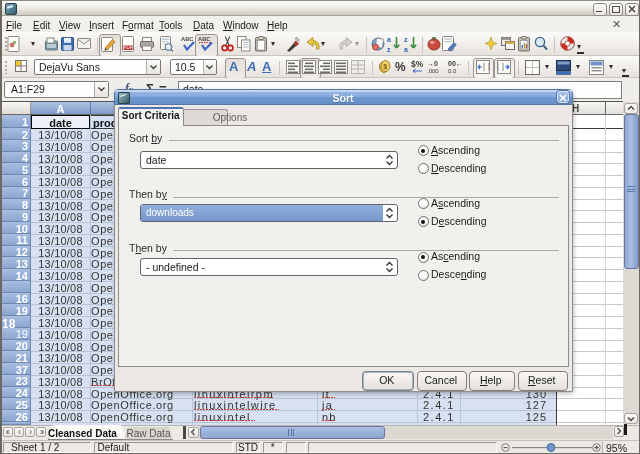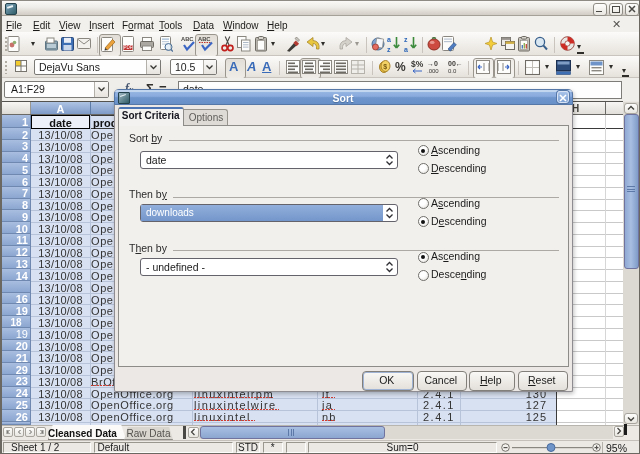--- a/index.html
+++ b/index.html
@@ -412,29 +412,29 @@
 <div class="tx" style="left:2px;top:257.95px;width:26px;text-align:right;font-size:11px;font-weight:bold;color:#FFFFFF;">13</div>
 <div class="a" style="left:2px;top:269.00px;width:29px;height:11.75px;background:linear-gradient(#A9BEE0,#8BA6D0);border-bottom:1px solid #6F88B0;border-right:1px solid #6F88B0;box-sizing:border-box;"></div>
 <div class="tx" style="left:2px;top:269.70px;width:26px;text-align:right;font-size:11px;font-weight:bold;color:#FFFFFF;">14</div>
 <div class="a" style="left:2px;top:280.75px;width:29px;height:11.75px;background:linear-gradient(#A9BEE0,#8BA6D0);border-bottom:1px solid #6F88B0;border-right:1px solid #6F88B0;box-sizing:border-box;"></div>
 <div class="tx" style="left:2px;top:281.45px;width:26px;text-align:right;font-size:11px;font-weight:bold;color:#FFFFFF;margin-top:47px;">15</div>
 <div class="a" style="left:2px;top:292.50px;width:29px;height:11.75px;background:linear-gradient(#A9BEE0,#8BA6D0);border-bottom:1px solid #6F88B0;border-right:1px solid #6F88B0;box-sizing:border-box;"></div>
 <div class="tx" style="left:2px;top:293.20px;width:26px;text-align:right;font-size:11px;font-weight:bold;color:#FFFFFF;">16</div>
 <div class="a" style="left:2px;top:304.25px;width:29px;height:11.75px;background:linear-gradient(#A9BEE0,#8BA6D0);border-bottom:1px solid #6F88B0;border-right:1px solid #6F88B0;box-sizing:border-box;"></div>
 <div class="tx" style="left:2px;top:304.95px;width:26px;text-align:right;font-size:11px;font-weight:bold;color:#FFFFFF;">19</div>
 <div class="a" style="left:2px;top:316.00px;width:29px;height:11.75px;background:linear-gradient(#A9BEE0,#8BA6D0);border-bottom:1px solid #6F88B0;border-right:1px solid #6F88B0;box-sizing:border-box;"></div>
-<div class="tx" style="left:2px;top:316.70px;width:28px;text-align:center;font-size:10px;font-weight:bold;color:#FFFFFF;">18</div>
+<div class="tx" style="left:2px;top:316.70px;width:28px;text-align:left;font-size:12px;font-weight:bold;color:#FFFFFF;">18</div>
 <div class="a" style="left:2px;top:327.75px;width:29px;height:11.75px;background:linear-gradient(#A9BEE0,#8BA6D0);border-bottom:1px solid #6F88B0;border-right:1px solid #6F88B0;box-sizing:border-box;"></div>
 <div class="tx" style="left:2px;top:328.45px;width:26px;text-align:right;font-size:11px;font-weight:normal;color:#FFFFFF;">19</div>
 <div class="a" style="left:2px;top:339.50px;width:29px;height:11.75px;background:linear-gradient(#A9BEE0,#8BA6D0);border-bottom:1px solid #6F88B0;border-right:1px solid #6F88B0;box-sizing:border-box;"></div>
 <div class="tx" style="left:2px;top:340.20px;width:26px;text-align:right;font-size:11px;font-weight:bold;color:#FFFFFF;">20</div>
 <div class="a" style="left:2px;top:351.25px;width:29px;height:11.75px;background:linear-gradient(#A9BEE0,#8BA6D0);border-bottom:1px solid #6F88B0;border-right:1px solid #6F88B0;box-sizing:border-box;"></div>
 <div class="tx" style="left:2px;top:351.95px;width:26px;text-align:right;font-size:11px;font-weight:bold;color:#FFFFFF;">21</div>
 <div class="a" style="left:2px;top:363.00px;width:29px;height:11.75px;background:linear-gradient(#A9BEE0,#8BA6D0);border-bottom:1px solid #6F88B0;border-right:1px solid #6F88B0;box-sizing:border-box;"></div>
-<div class="tx" style="left:2px;top:363.70px;width:26px;text-align:right;font-size:11px;font-weight:bold;color:#FFFFFF;">29</div>
+<div class="tx" style="left:2px;top:363.70px;width:26px;text-align:right;font-size:11px;font-weight:bold;color:#FFFFFF;">37</div>
 <div class="a" style="left:2px;top:374.75px;width:29px;height:11.75px;background:linear-gradient(#A9BEE0,#8BA6D0);border-bottom:1px solid #6F88B0;border-right:1px solid #6F88B0;box-sizing:border-box;"></div>
 <div class="tx" style="left:2px;top:375.45px;width:26px;text-align:right;font-size:11px;font-weight:bold;color:#FFFFFF;">23</div>
 <div class="a" style="left:2px;top:386.50px;width:29px;height:11.75px;background:linear-gradient(#A9BEE0,#8BA6D0);border-bottom:1px solid #6F88B0;border-right:1px solid #6F88B0;box-sizing:border-box;"></div>
 <div class="tx" style="left:2px;top:387.20px;width:26px;text-align:right;font-size:11px;font-weight:bold;color:#FFFFFF;">24</div>
 <div class="a" style="left:2px;top:398.25px;width:29px;height:11.75px;background:linear-gradient(#A9BEE0,#8BA6D0);border-bottom:1px solid #6F88B0;border-right:1px solid #6F88B0;box-sizing:border-box;"></div>
 <div class="tx" style="left:2px;top:398.95px;width:26px;text-align:right;font-size:11px;font-weight:bold;color:#FFFFFF;">25</div>
 <div class="a" style="left:2px;top:410.00px;width:29px;height:11.75px;background:linear-gradient(#A9BEE0,#8BA6D0);border-bottom:1px solid #6F88B0;border-right:1px solid #6F88B0;box-sizing:border-box;"></div>
 <div class="tx" style="left:2px;top:410.70px;width:26px;text-align:right;font-size:11px;font-weight:bold;color:#FFFFFF;">26</div>
 <div class="a" style="left:2px;top:421.75px;width:29px;height:2.75px;background:linear-gradient(#A9BEE0,#8BA6D0);border-bottom:1px solid #6F88B0;border-right:1px solid #6F88B0;box-sizing:border-box;"></div>
 <div class="tx" style="left:32px;top:116.5px;width:57px;text-align:center;font-size:11px;font-weight:bold;color:#111;">date</div>
@@ -569,21 +569,20 @@
 <div class="a" style="left:2.5px;top:441.5px;width:88.5px;height:11px;border:1px solid;border-color:#9A978F #FDFDFC #FDFDFC #9A978F;box-sizing:border-box;"></div>
 <div class="tx" style="left:11px;top:442px;font-size:10px;color:#1b1b1b;">Sheet 1 / 2</div>
 <div class="a" style="left:93.5px;top:441.5px;width:139.5px;height:11px;border:1px solid;border-color:#9A978F #FDFDFC #FDFDFC #9A978F;box-sizing:border-box;"></div>
 <div class="tx" style="left:97.5px;top:442px;font-size:10px;color:#1b1b1b;">Default</div>
 <div class="a" style="left:236px;top:441.5px;width:24px;height:11px;border:1px solid;border-color:#9A978F #FDFDFC #FDFDFC #9A978F;box-sizing:border-box;"></div>
 <div class="tx" style="left:236px;top:442px;width:24px;text-align:center;font-size:10px;color:#1b1b1b;">STD</div>
 <div class="a" style="left:262.5px;top:441.5px;width:20.5px;height:11px;border:1px solid;border-color:#9A978F #FDFDFC #FDFDFC #9A978F;box-sizing:border-box;"></div>
 <div class="tx" style="left:262.5px;top:442px;width:20.5px;text-align:center;font-size:10px;color:#1b1b1b;">*</div>
 <div class="a" style="left:285.5px;top:441.5px;width:20px;height:11px;border:1px solid;border-color:#9A978F #FDFDFC #FDFDFC #9A978F;box-sizing:border-box;"></div>
 <div class="a" style="left:308px;top:441.5px;width:189px;height:11px;border:1px solid;border-color:#9A978F #FDFDFC #FDFDFC #9A978F;box-sizing:border-box;"></div>
-<div class="tx" style="left:308px;top:442px;width:189px;text-align:center;font-size:10px;color:#1b1b1b;">Sum=0</div>
 <svg class="a" style="left:501px;top:442.5px;" width="100" height="9">
       <circle cx="4.5" cy="4.5" r="3.8" fill="#F4F2EF" stroke="#77746E"></circle>
       <rect x="2.5" y="4" width="4" height="1.2" fill="#55534F"></rect>
       <rect x="11" y="4" width="80" height="1.2" fill="#8A8780"></rect>
       <circle cx="95.5" cy="4.5" r="3.8" fill="#F4F2EF" stroke="#77746E"></circle>
       <rect x="93.5" y="4" width="4" height="1.2" fill="#55534F"></rect>
       <rect x="95" y="2.5" width="1.2" height="4" fill="#55534F"></rect>
       <circle cx="50" cy="4.5" r="4" fill="#6F94C8" stroke="#4A6B9C"></circle>
     </svg>
 <div class="a" style="left:602px;top:441.5px;width:1px;height:11px;background:#B3B0AA;"></div>
@@ -598,21 +597,21 @@
 <div class="a" style="left:119.5px;top:95px;width:6px;height:1.4px;background:#E8F2F5;transform:rotate(-18deg);"></div>
 <div class="tx" style="left:113.5px;top:91.5px;width:459px;text-align:center;font-size:10.5px;font-weight:bold;color:#FFFFFF;text-shadow:0 1px 1px rgba(40,70,110,0.5);">Sort</div>
 <div class="a" style="left:556.5px;top:91px;width:12.5px;height:12px;background:linear-gradient(#A8C2E8,#7FA3D6);border:1px solid #D7E3F4;border-radius:3px;box-sizing:border-box;box-shadow:0 0 0 1px #5577A8;"></div>
 <svg class="a" style="left:559px;top:93.5px;" width="8" height="8">
       <path d="M1 1 L7 7 M7 1 L1 7" stroke="#FFFFFF" stroke-width="1.6"></path>
     </svg>
 <div class="a" style="left:117.5px;top:106.5px;width:66.5px;height:18px;background:#F4F2F0;border:1px solid #8E8C88;border-bottom:none;border-radius:3px 3px 0 0;box-sizing:border-box;"></div>
 <div class="a" style="left:118.5px;top:106.5px;width:64.5px;height:2.2px;background:#4A74B4;border-radius:3px 3px 0 0;"></div>
 <div class="tx" style="left:117.5px;top:110px;width:66.5px;text-align:center;font-size:10px;font-weight:bold;color:#14141E;">Sort Criteria</div>
 <div class="a" style="left:184px;top:109px;width:44px;height:15.5px;background:#DEDBD6;border:1px solid #97948E;border-bottom:none;border-left:none;border-radius:0 3px 0 0;box-sizing:border-box;"></div>
-<div class="tx" style="left:184px;top:111.5px;width:44px;text-align:center;font-size:10px;color:#5F5D5A;">Options</div>
+<div class="tx" style="left:184px;top:111.5px;width:44px;text-align:center;font-size:10px;color:#5F5D5A;padding-left:24px;">Options</div>
 <div class="a" style="left:117.5px;top:124.5px;width:451px;height:242.5px;background:#F2F0ED;border:1px solid #8E8C88;box-sizing:border-box;"></div>
 <div class="a" style="left:118.5px;top:124.5px;width:64.5px;height:1px;background:#F4F2F0;"></div>
 <div class="tx" style="left:129px;top:131.5px;font-size:10.5px;color:#2b2b2b;">Sort <u>b</u>y</div>
 <div class="a" style="left:169px;top:140.0px;width:390px;height:1px;background:#ACA9A4;"></div>
 <div class="a" style="left:139.5px;top:151px;width:258.5px;height:18px;background:#FFFFFF;border:1px solid #64626A;border-radius:3px;box-sizing:border-box;"></div>
 <div class="tx" style="left:146px;top:154px;font-size:10.5px;color:#1b1b1b;">date</div>
 <svg class="a" style="left:384px;top:154px;" width="12" height="12">
       <path d="M2.5 4.5 L5.5 1.5 L8.5 4.5" stroke="#2E2E33" stroke-width="1.3" fill="none"></path>
       <path d="M2.5 7.5 L5.5 10.5 L8.5 7.5" stroke="#2E2E33" stroke-width="1.3" fill="none"></path>
     </svg>

